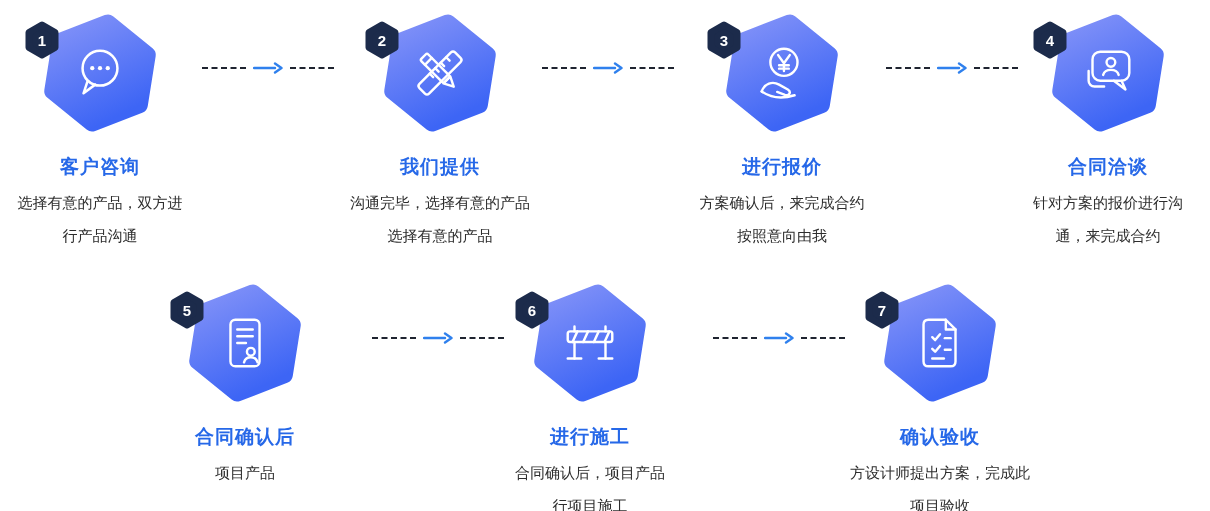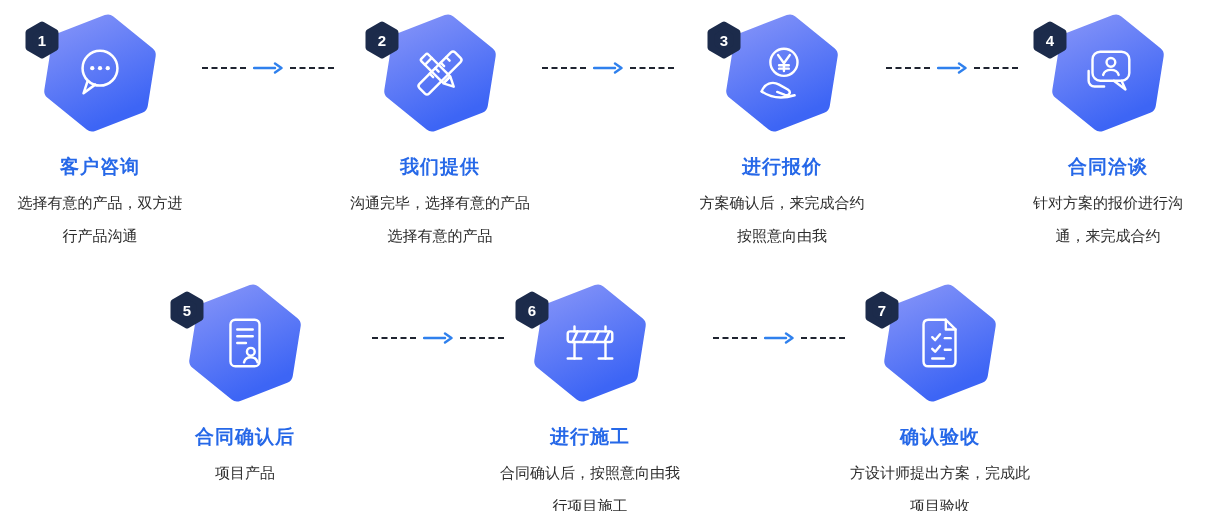--- a/index.html
+++ b/index.html
@@ -199,21 +199,21 @@
         <rect x="9" y="20" width="46" height="11" rx="2.5"></rect>
         <path d="M19,20 l-5,11 M30,20 l-5,11 M41,20 l-5,11 M52,20 l-5,11"></path>
         <path d="M16,31 V48 M48,31 V48"></path>
         <path d="M16,20 V15 M48,20 V15"></path>
         <path d="M9,48 H23 M41,48 H55"></path>
       </svg>
     </div>
   </div>
   <div class="step-title">进行施工</div>
   <div class="step-desc">
-    <div>合同确认后，按照意向由我</div>
+    <div>合同确认后，项目产品</div>
     <div>行项目施工</div>
   </div>
 </div>
 
 <div class="step" style="left:815px;top:276px">
   <div class="hex-wrap">
     <svg class="hexagon" viewBox="0 0 132 136">
       <use href="#hexShape" fill="url(#hexGrad)" stroke="url(#hexGrad)" stroke-width="18" stroke-linejoin="round"></use>
     </svg>
     <div class="badge">

